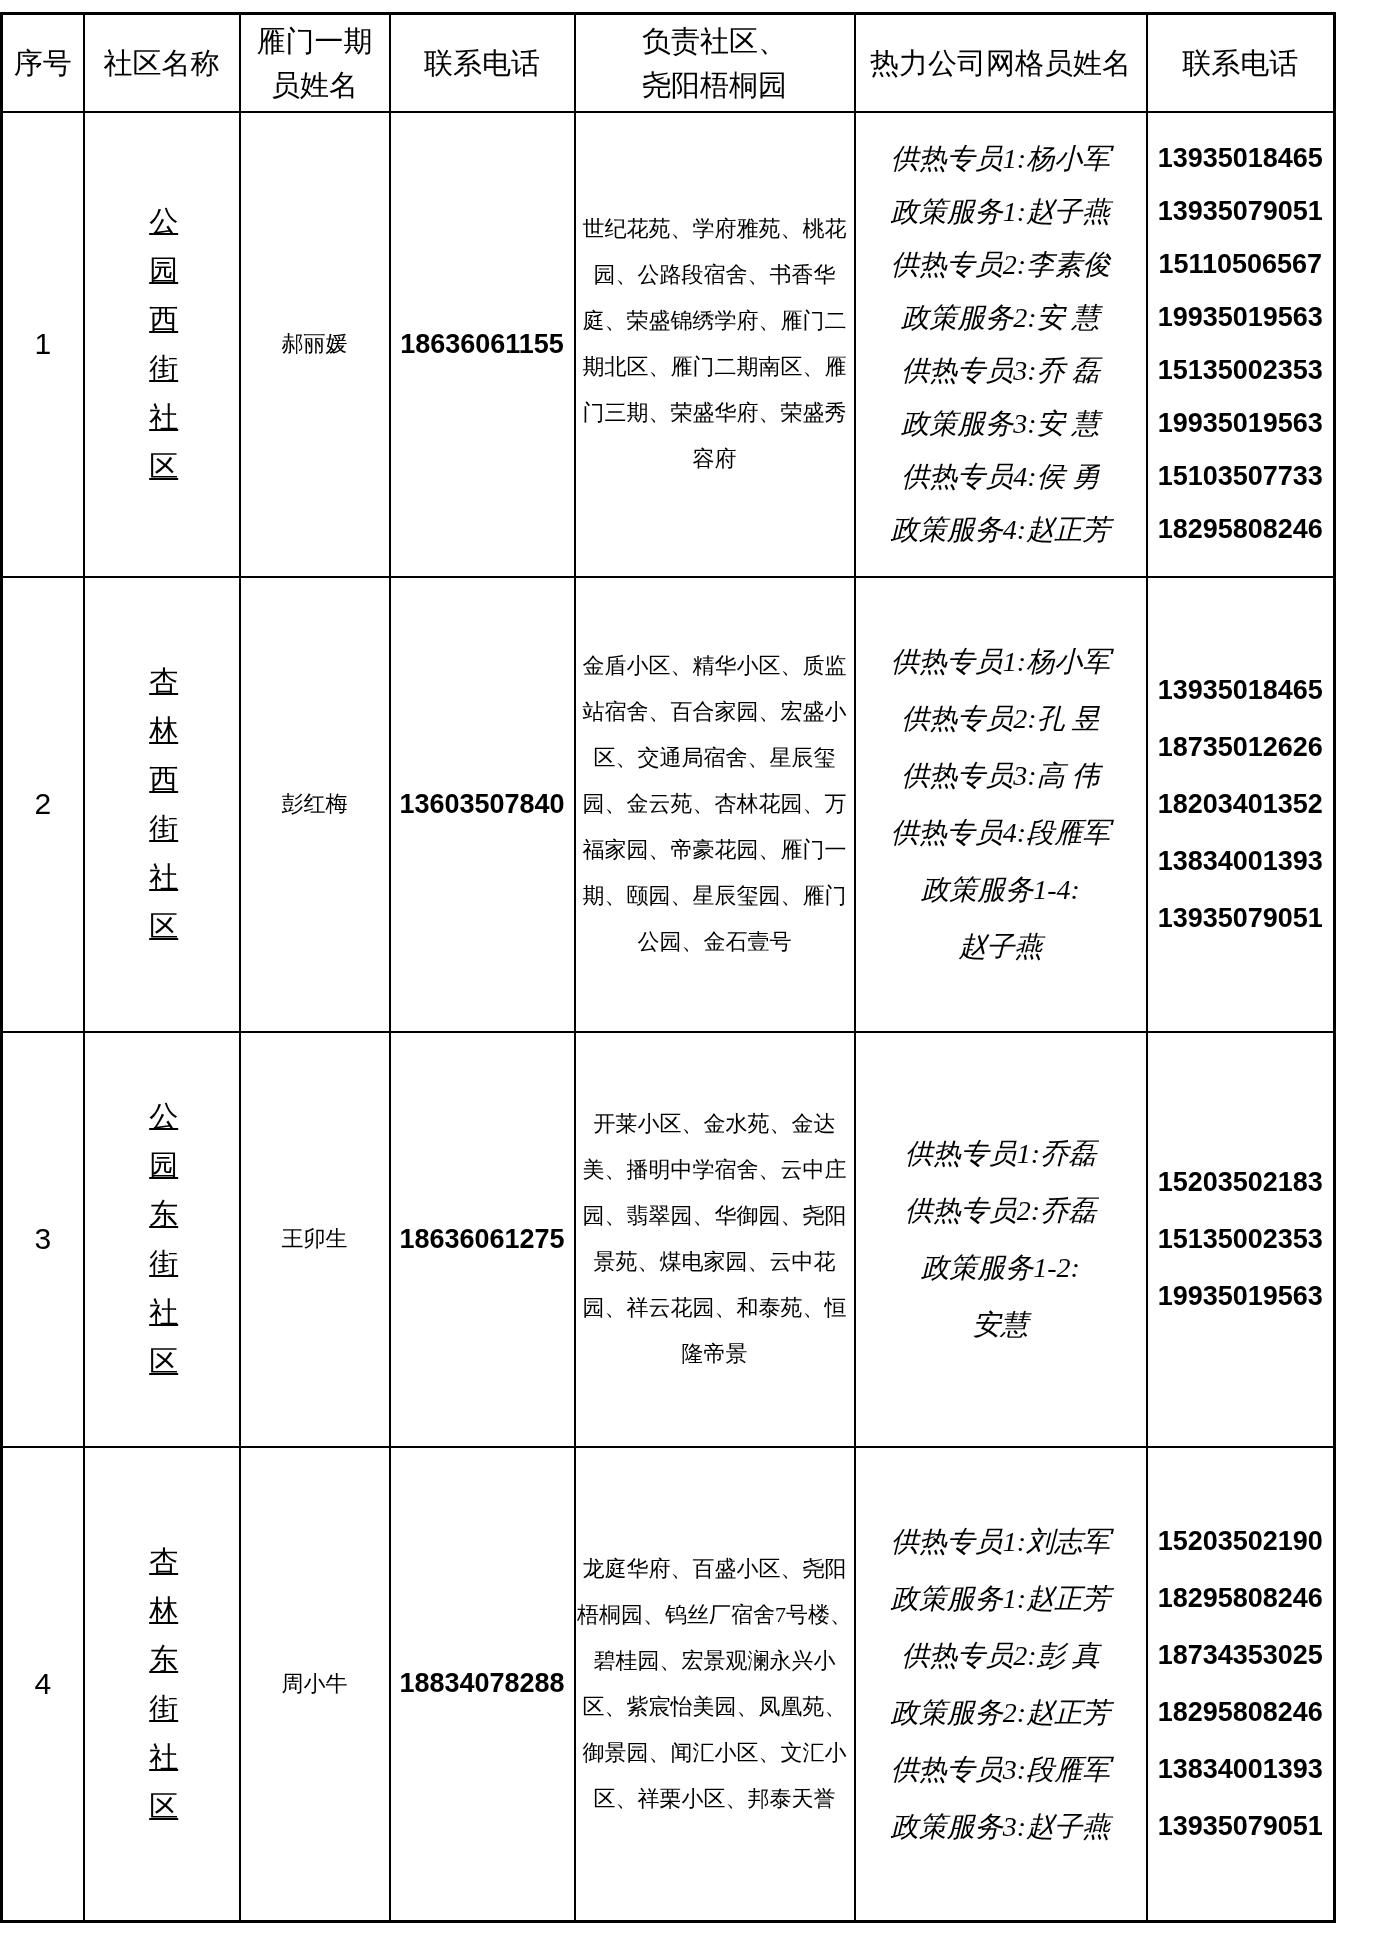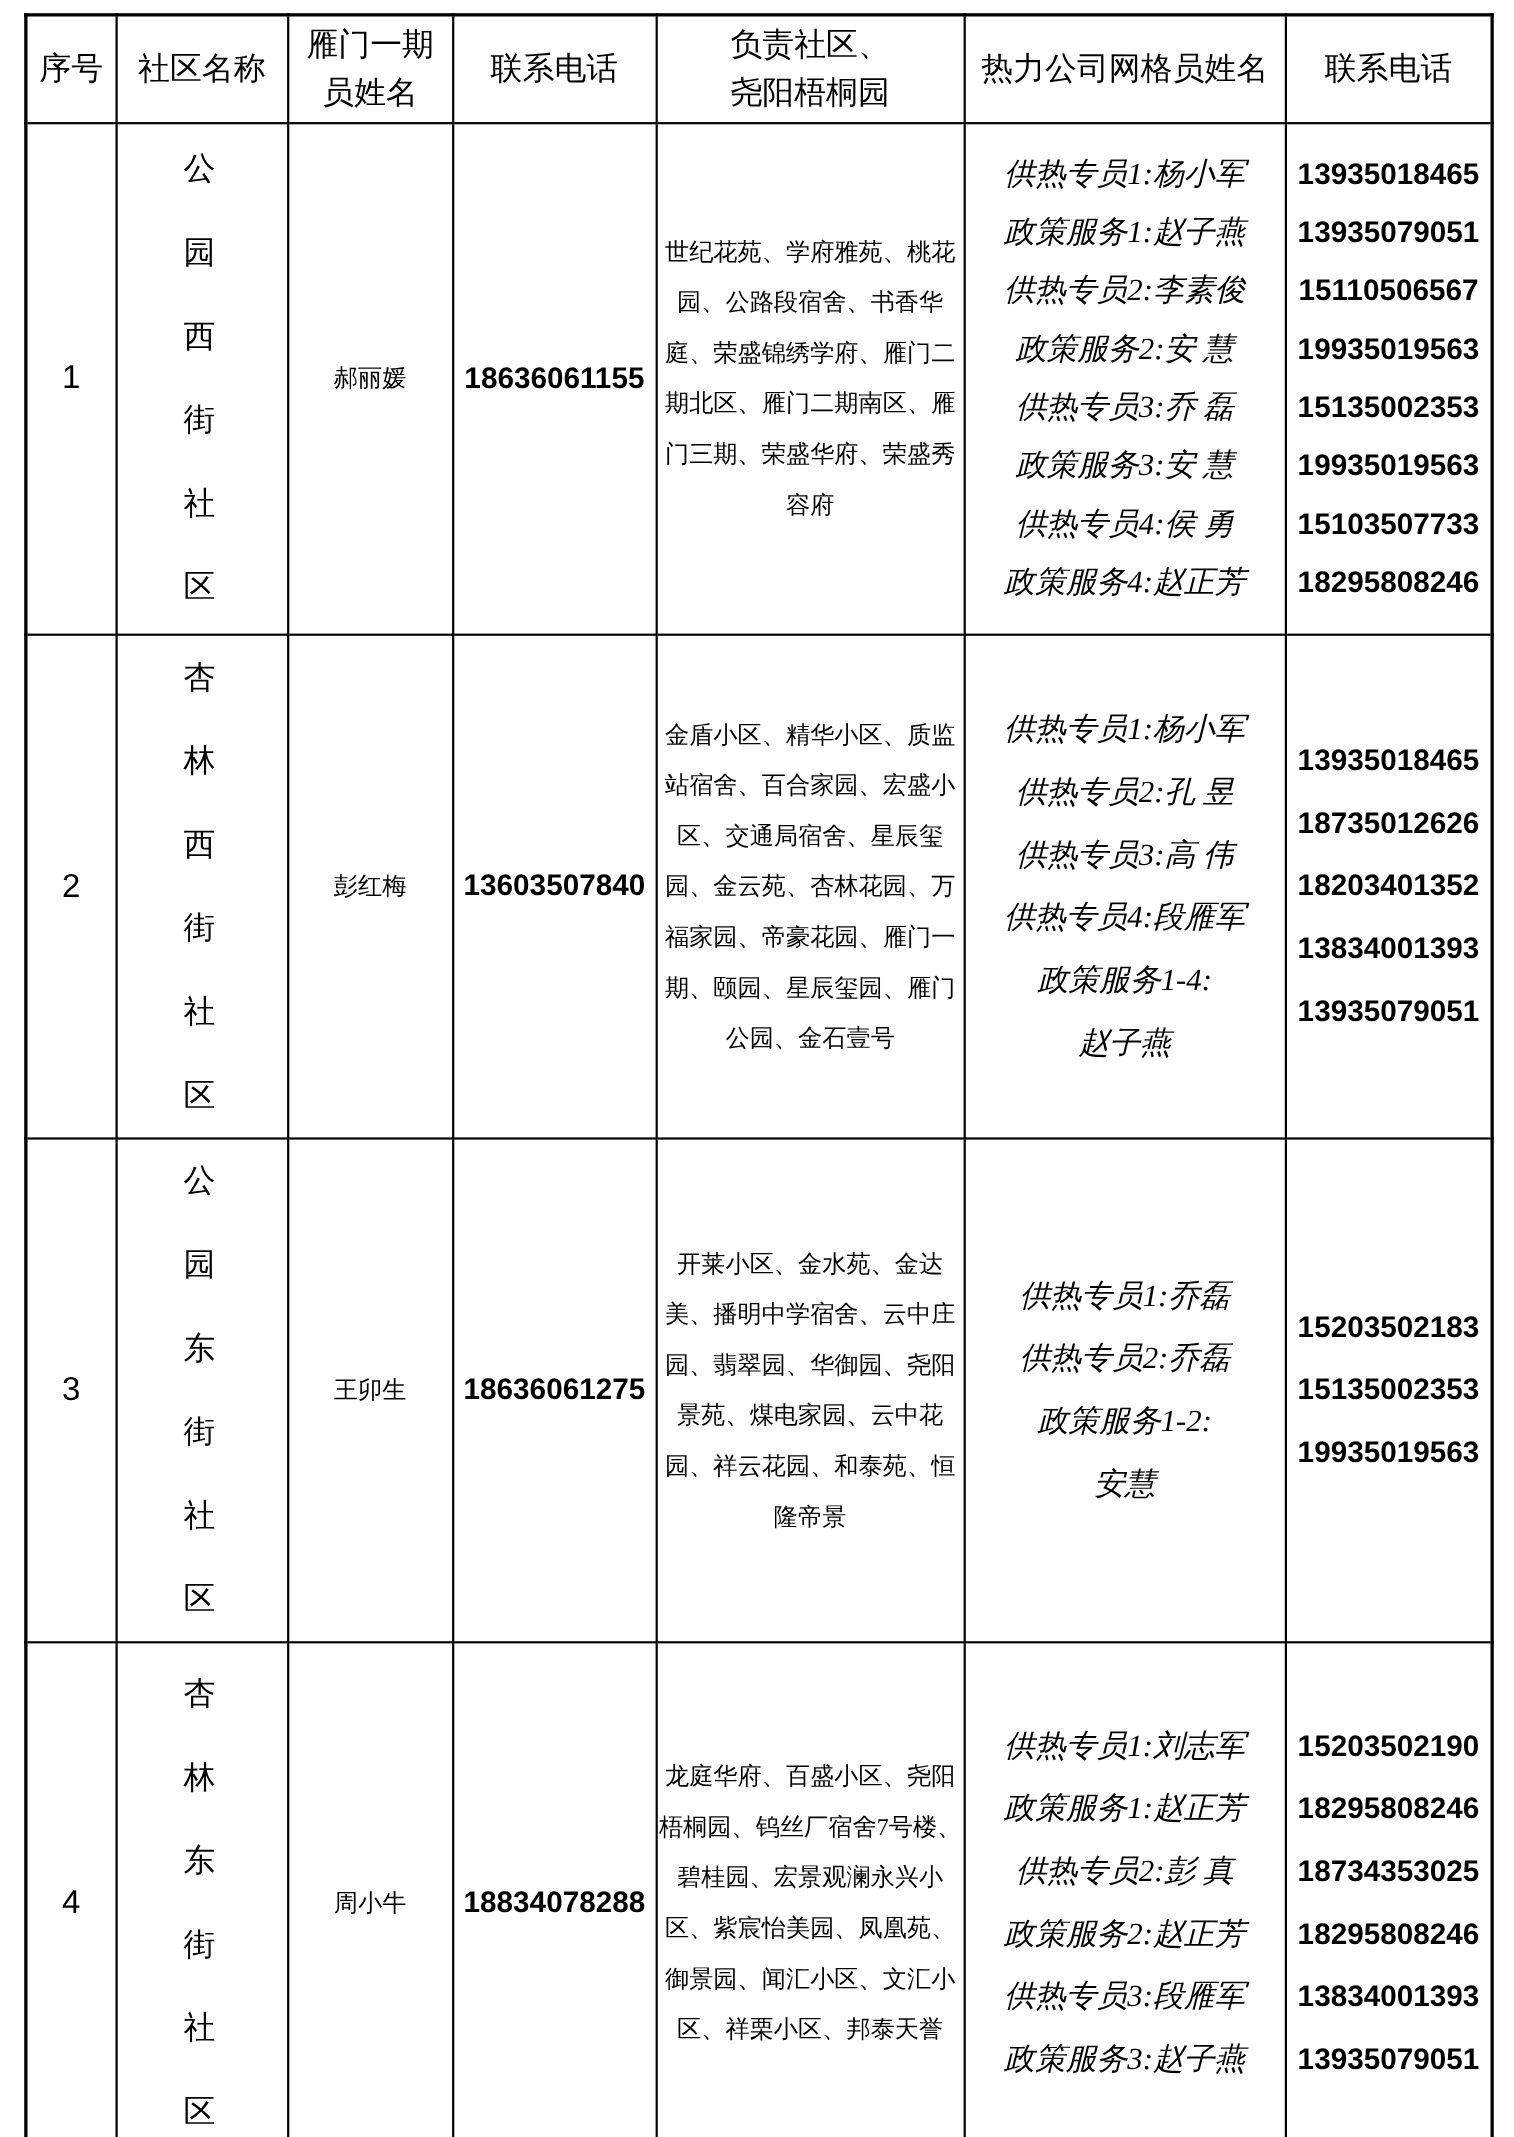--- a/index.html
+++ b/index.html
@@ -7,21 +7,21 @@
     padding: 0;
     background: #ffffff;
     font-family: "Liberation Serif", "DejaVu Serif", serif;
     color: #000000;
   }
   .page {
     width: 1376px;
     height: 1943px;
     background: #ffffff;
     box-sizing: border-box;
-    padding: 12px 0 0 22px;
+    padding: 12px 0 0 0;
   }
   table.grid {
     border-collapse: collapse;
     table-layout: fixed;
     width: 1333px;
     border: 3px solid #000;
   }
   table.grid th, table.grid td {
     border: 2px solid #000;
     vertical-align: middle;
@@ -46,22 +46,23 @@
 
   td.c-index {
     font-family: "Liberation Sans", "DejaVu Sans", sans-serif;
     font-size: 30px;
   }
   td.c-community { font-size: 29px; }
   .vname {
     width: 1.15em;
     margin: 0 auto;
     word-break: break-all;
-    line-height: 76px;
-    text-align: left;
+    line-height: 49px;
+    text-align: right;
+    text-decoration: underline;
   }
   td.c-worker { font-size: 22px; }
   td.c-phone, td.c-phones {
     font-family: "Liberation Sans", "DejaVu Sans", sans-serif;
     font-weight: 700;
     font-size: 27px;
   }
   td.c-areas {
     font-size: 22px;
     line-height: 46px;

